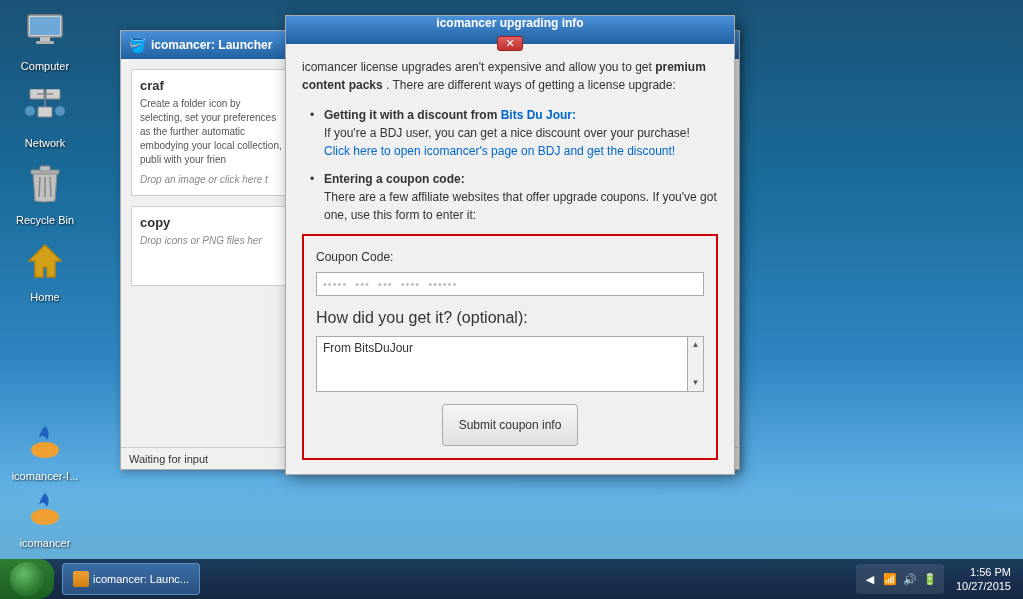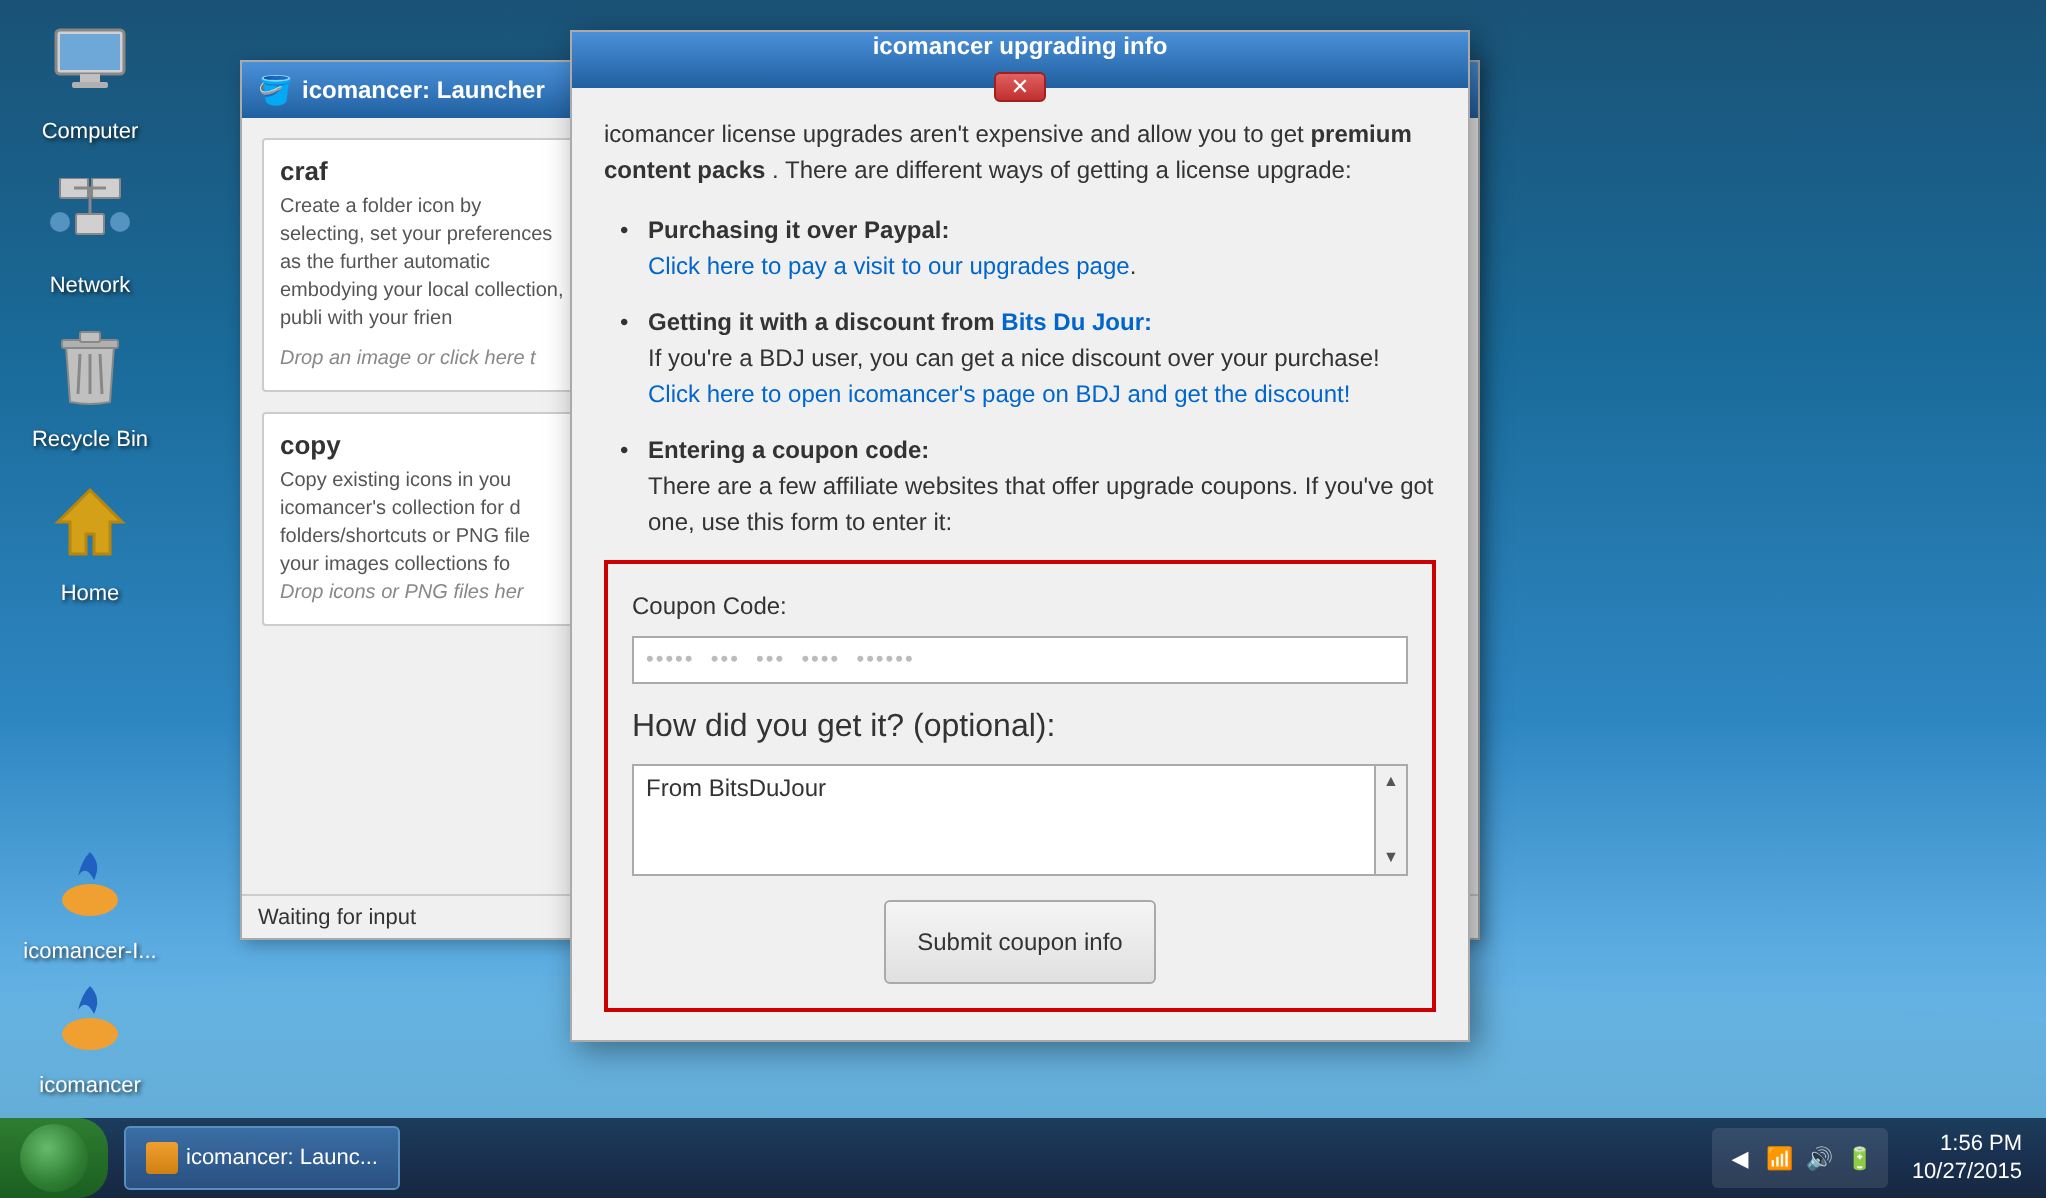--- a/index.html
+++ b/index.html
@@ -560,21 +560,20 @@
     </div>
     <div class="bg-window-content">
       <div class="bg-left-panel">
         <div class="bg-panel-item">
           <div class="panel-title">craf</div>
           <div class="panel-text">Create a folder icon by selecting, set your preferences as the further automatic embodying your local collection, publi with your frien</div>
           <div class="panel-text" style="margin-top:6px; font-style:italic; color:#888;">Drop an image or click here t</div>
         </div>
         <div class="bg-panel-item">
           <div class="panel-title">copy</div>
-          <div class="panel-text">Copy existing icons in you icomancer's collection for d folders/shortcuts or PNG file your images collections fo</div>
           <div class="panel-text" style="margin-top:0; font-style:italic; color:#888;">Drop icons or PNG files her</div>
         </div>
       </div>
       <div style="width: 300px; background: white; border: 1px solid #ccc; padding: 8px; position: relative;">
         <div style="font-size:20px; font-weight:bold; color:#333; margin-bottom:8px;">embody</div>
         <div style="font-size:10px; color:#555; margin-bottom:8px;">or icon and, with the default it to the containing folder.</div>
         <div style="font-size:10px; color:#555; margin-bottom:12px;">file or icon here to embody it nd imbue it to the containing folder.</div>
         <div style="font-size:11px; color:#333; margin-bottom:8px;">MyselfAlone2</div>
         <div class="right-buttons">
           <button class="right-btn">
@@ -605,24 +604,20 @@
     </div>
     <div class="dialog-content">
       <p>
         <span>icomancer license upgrades aren't expensive and allow you to get</span>
         <strong>premium content packs</strong>
         <span>. There are different ways of getting a license upgrade:</span>
       </p>
 
       <ul class="bullet-list">
         <li>
-          <span class="bullet-title">Purchasing it over Paypal:</span><br>
-          <a href="#">Click here to pay a visit to our upgrades page</a>.
-        </li>
-        <li>
           <span class="bullet-title">Getting it with a discount from </span><a href="#"><strong>Bits Du Jour:</strong></a><br>
           If you're a BDJ user, you can get a nice discount over your purchase! <a href="#">Click here to open icomancer's page on BDJ and get the discount!</a>
         </li>
         <li>
           <span class="bullet-title">Entering a coupon code:</span><br>
           There are a few affiliate websites that offer upgrade coupons. If you've got one, use this form to enter it:
         </li>
       </ul>
 
       <div class="coupon-box">

